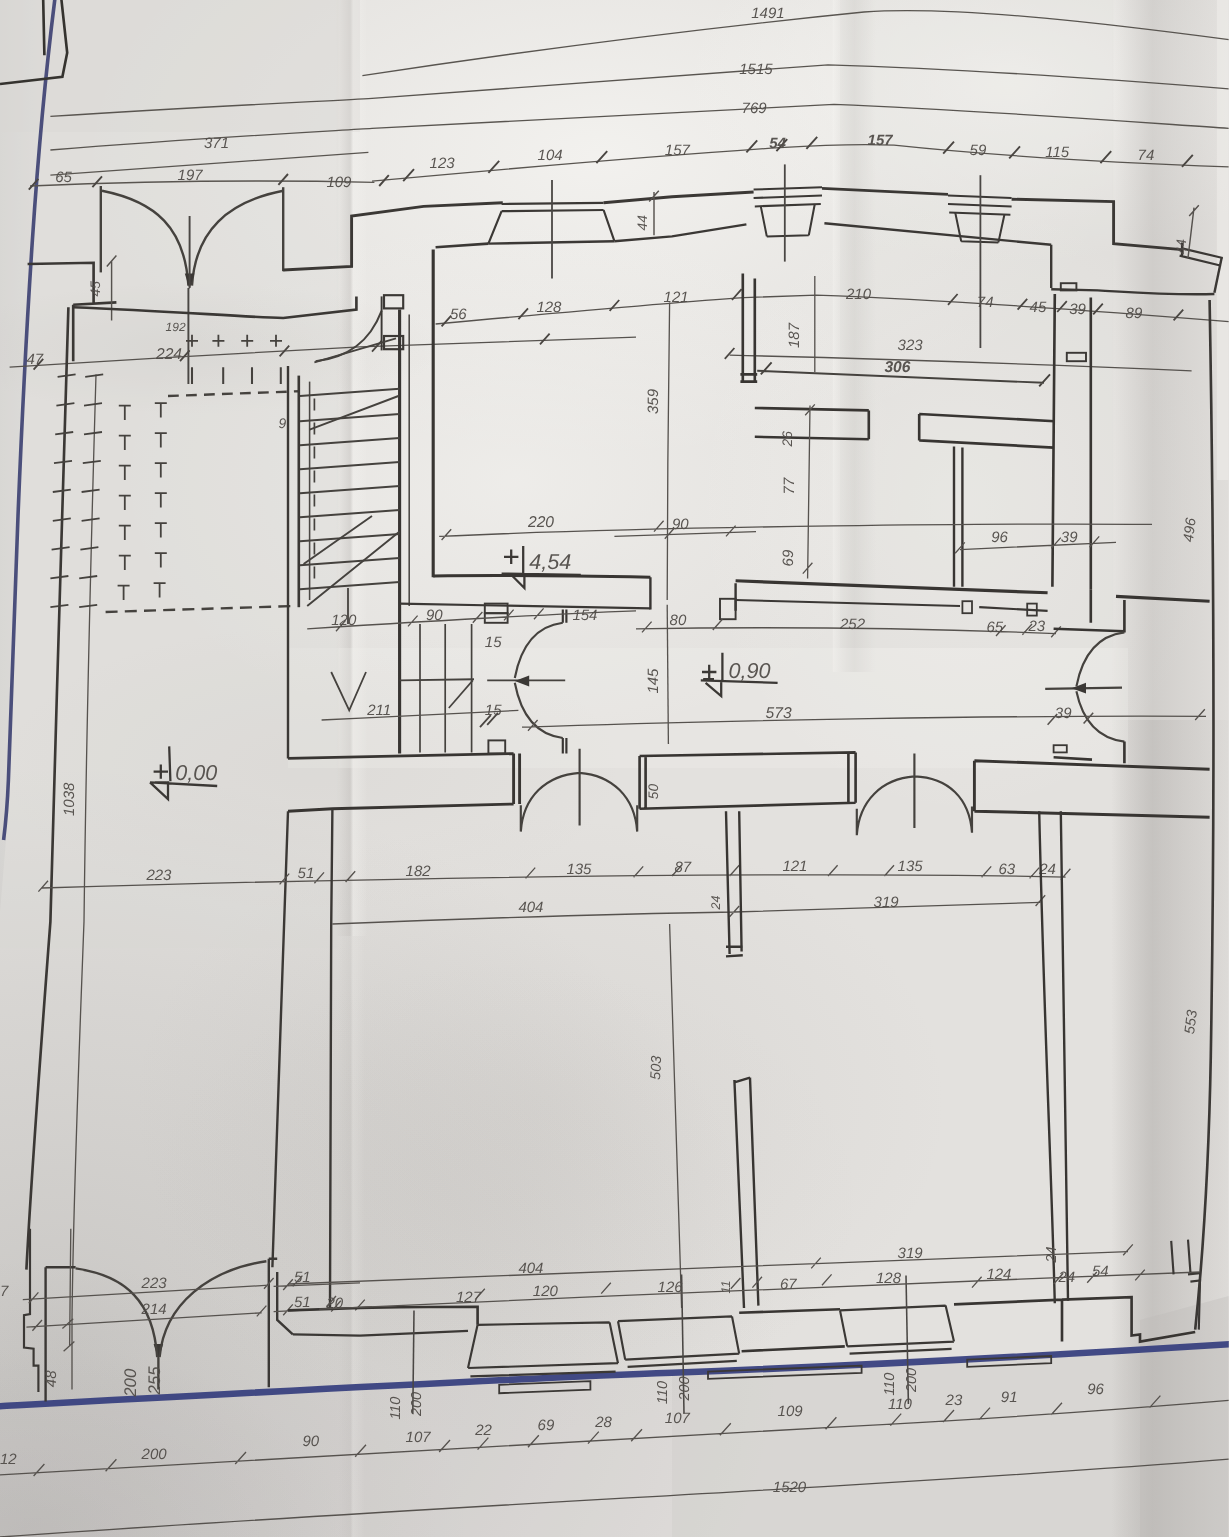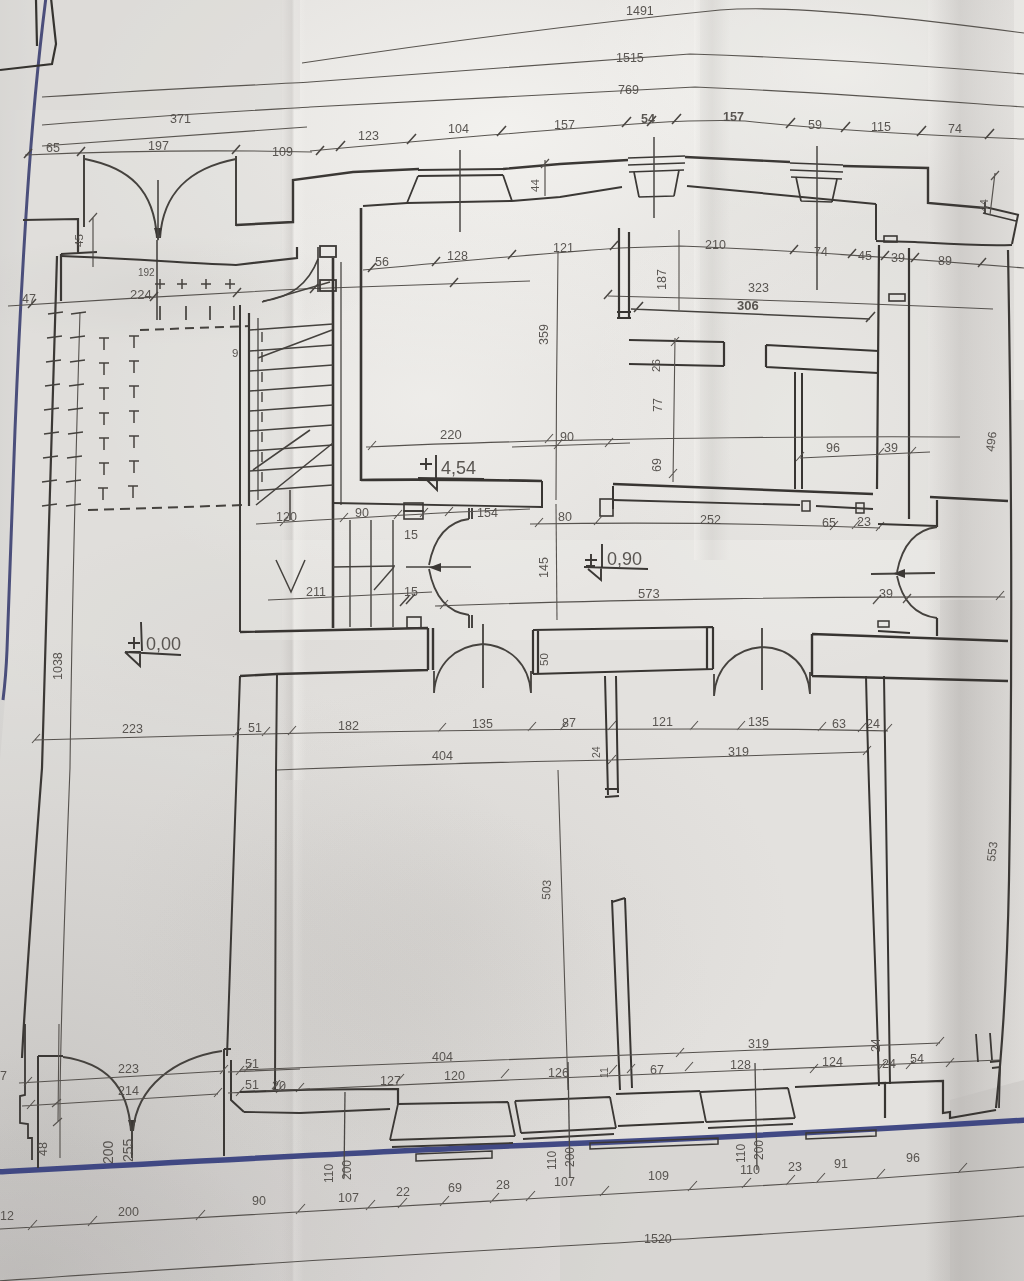--- a/index.html
+++ b/index.html
@@ -1,16 +1,16 @@
 <!DOCTYPE html>
 <html><head>
 <meta charset="utf-8">
 <style>
 html,body{margin:0;padding:0;background:#e9e7e4;}
-#wrap{width:1024px;height:1281px;overflow:hidden;position:relative;}
+#wrap{width:1024px;height:1281px;overflow:hidden;position:relative;font-style:italic;}
 svg{display:block;}
 text{font-family:"Liberation Sans",sans-serif;fill:#524e4a;opacity:0.95;}
 </style>
 </head>
 <body>
 <div id="wrap">
 <svg width="1024" height="1281" viewBox="0 0 1024 1281">
 <defs>
 <radialGradient id="topGlow" cx="0.5" cy="0.5" r="0.5">
 <stop offset="0" stop-color="#f5f4f1" stop-opacity="0.85"></stop>

